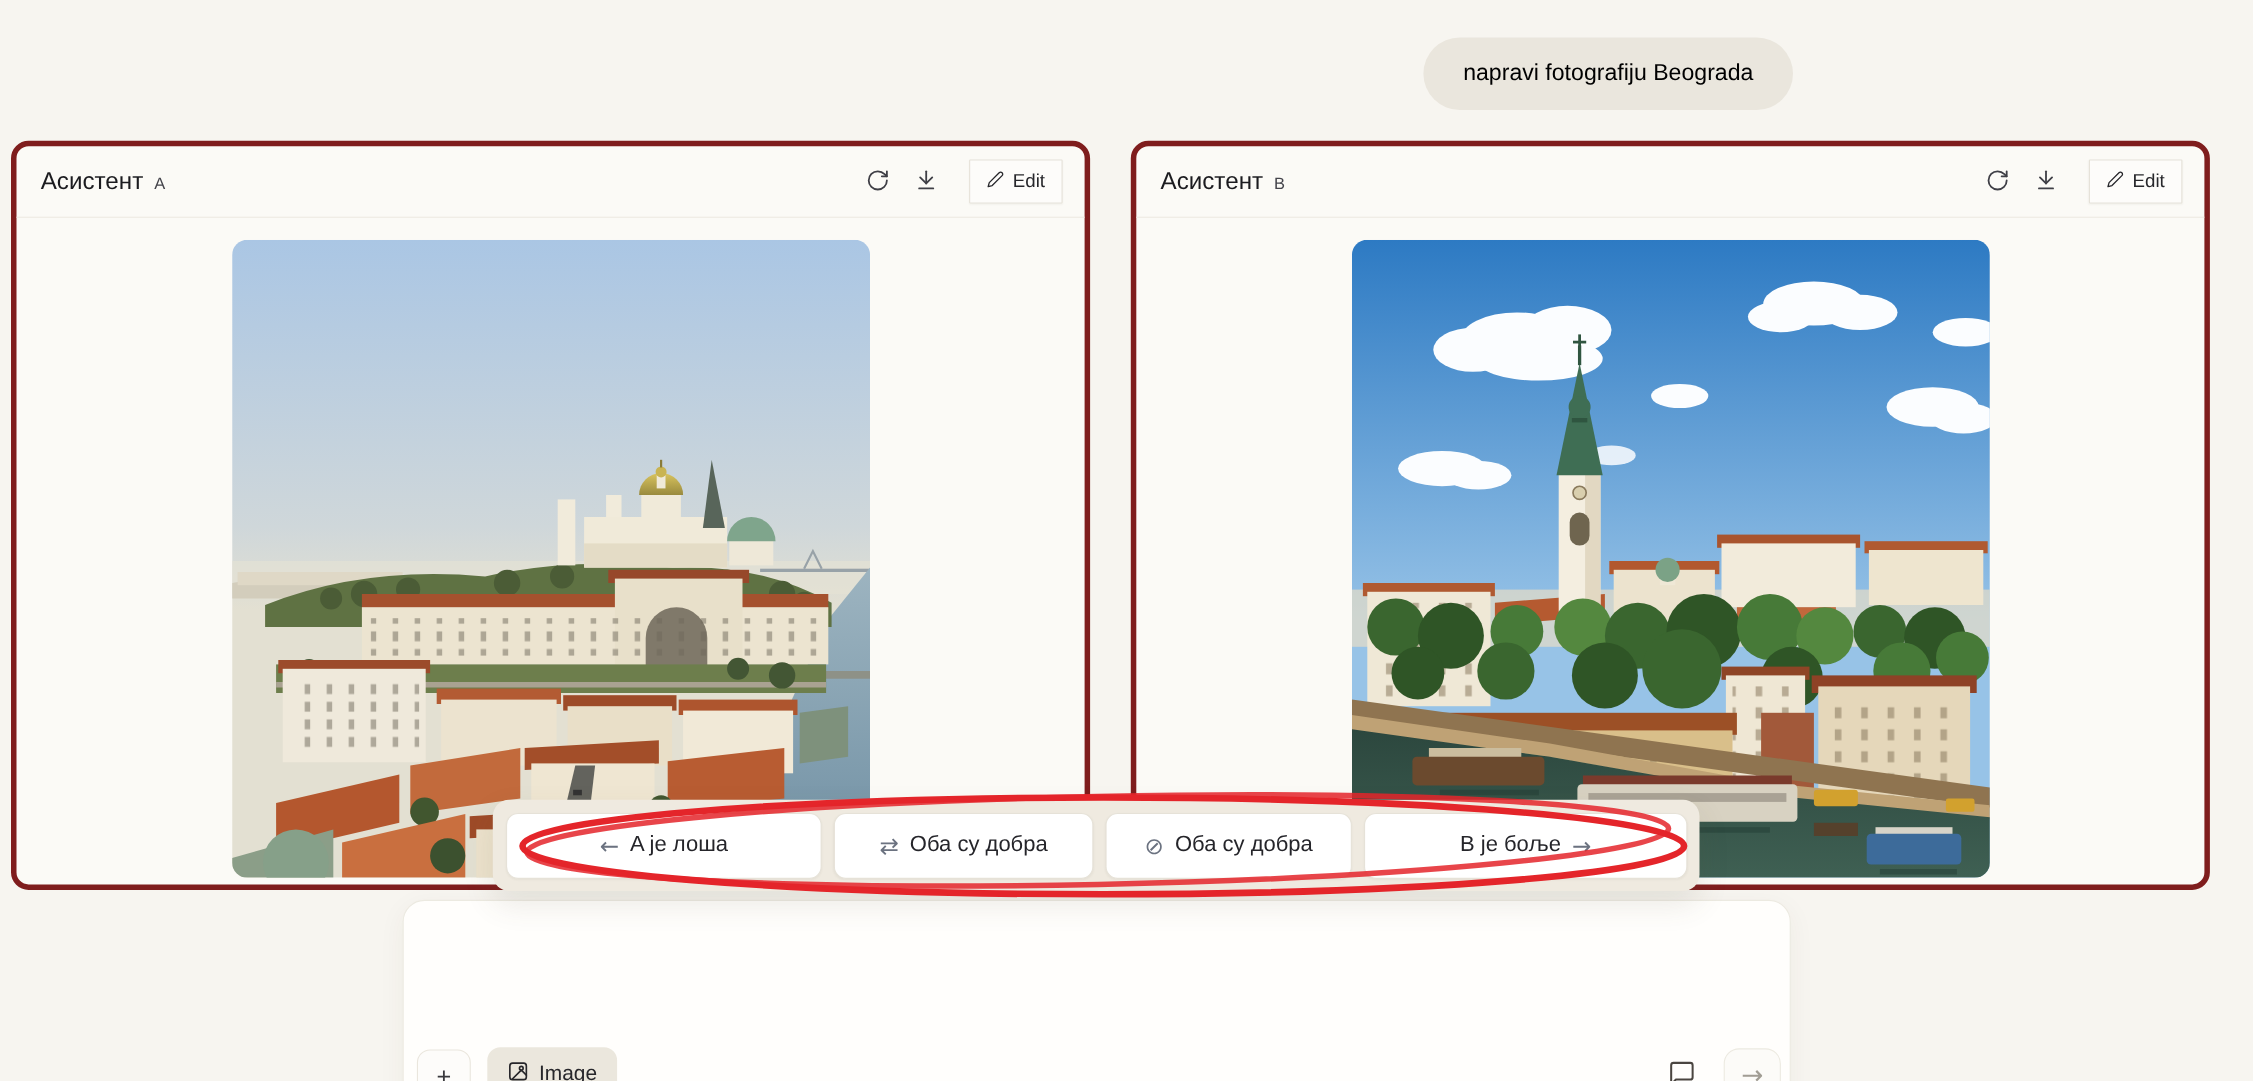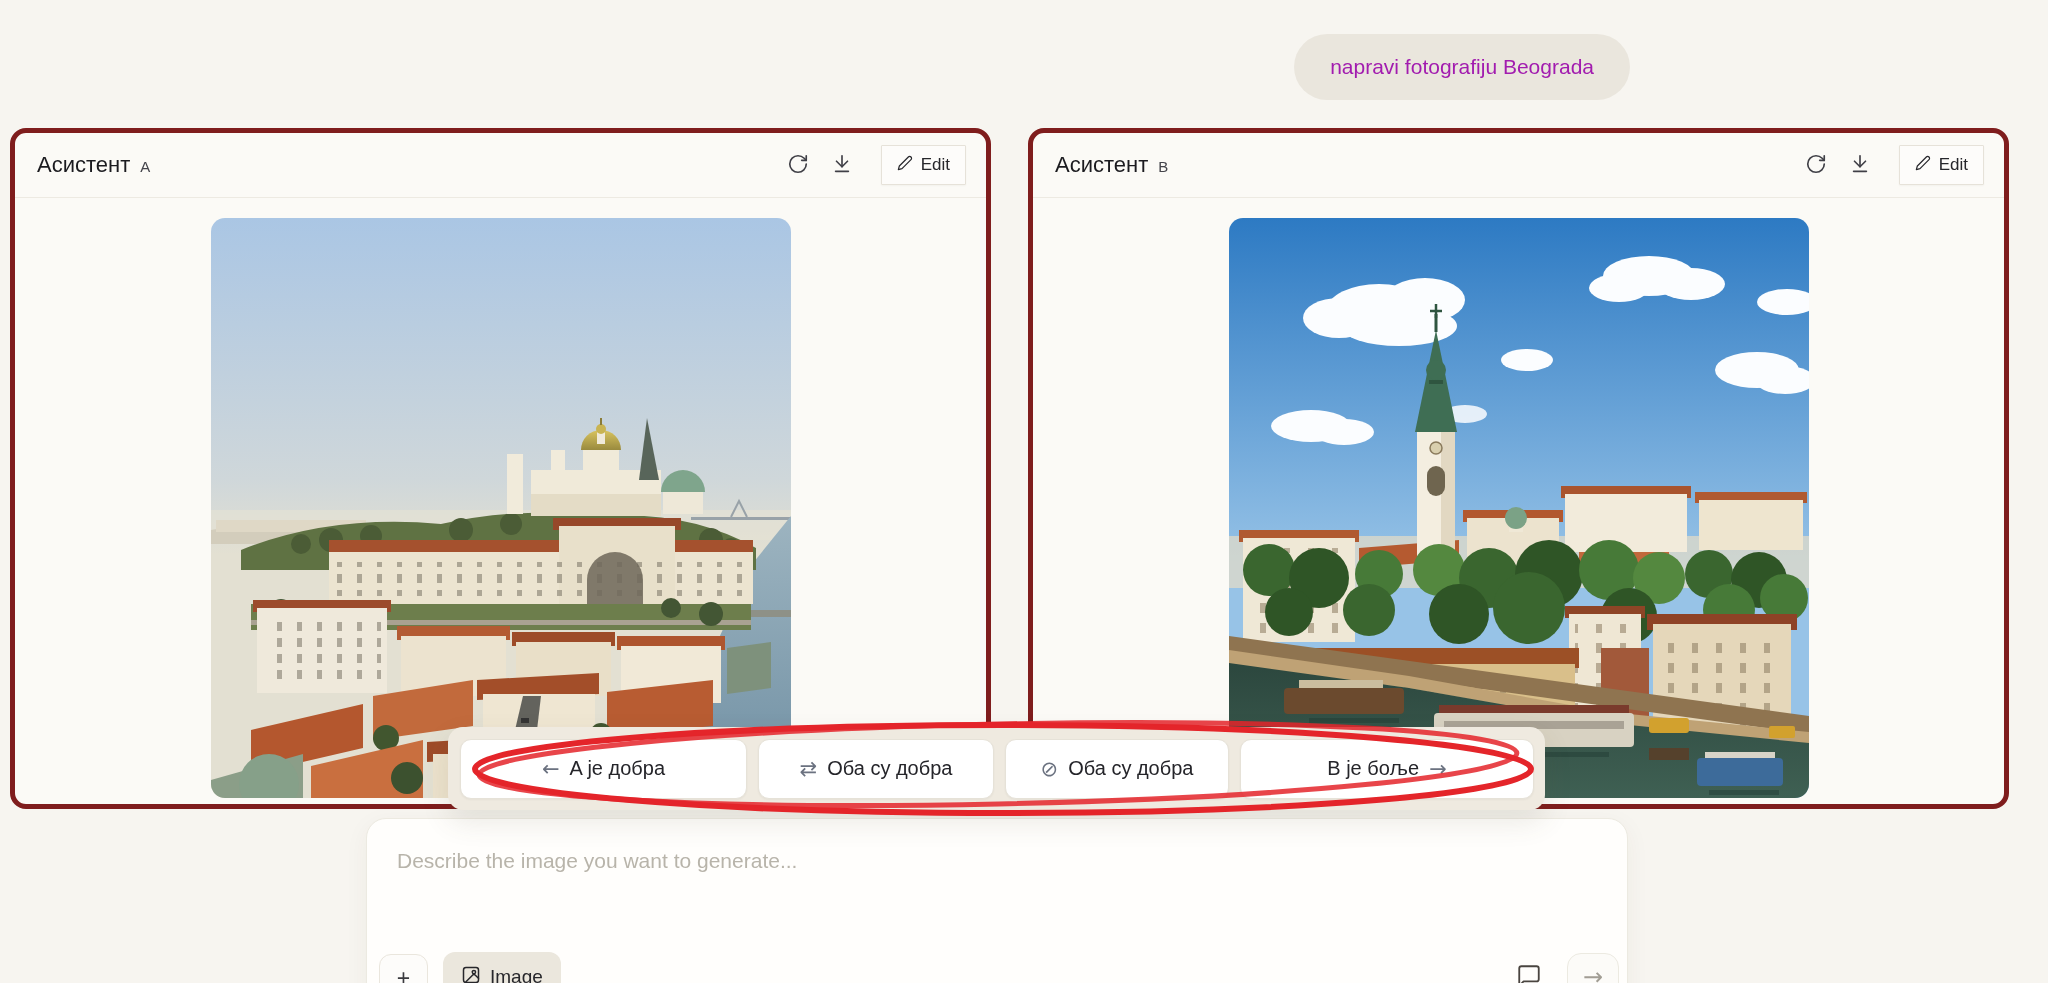--- a/index.html
+++ b/index.html
@@ -9,21 +9,21 @@
     font-family:"Liberation Sans","DejaVu Sans",sans-serif;
     -webkit-font-smoothing:antialiased;
   }
   .page{position:relative;width:2048px;height:983px;}
 
   
   .bubble{
     position:absolute;top:34px;right:418px;height:66px;
     background:#eae6dd;border-radius:33px;
     display:inline-flex;align-items:center;padding:0 36px;
-    font-size:21px;color:#a21caf;
+    font-size:21px;color:#000000;
   }
 
   
   .panel{
     position:absolute;top:128px;width:981px;height:681px;
     background:#fbfaf6;border:5px solid #7f1d1d;border-radius:16px;
     box-sizing:border-box;
   }
   .panel.a{left:10px;}
   .panel.b{left:1028px;}
@@ -393,21 +393,21 @@
           <rect x="230" y="534" width="150" height="5" fill="#223c34" opacity=".5"></rect>
           <rect x="480" y="572" width="70" height="5" fill="#223c34" opacity=".5"></rect>
         </svg>
       </div>
     </div>
   </section>
 
   <div class="votebar">
     <button class="votebtn vb1">
       <span class="vicon">←</span>
-      <span>A je добра</span>
+      <span>A je лоша</span>
     </button>
     <button class="votebtn vb2">
       <span class="vicon">⇄</span>
       <span>Оба су добра</span>
     </button>
     <button class="votebtn vb3">
       <span class="vicon">⊘</span>
       <span>Оба су добра</span>
     </button>
     <button class="votebtn vb4">
@@ -415,21 +415,20 @@
       <span class="vicon">→</span>
     </button>
   </div>
 
   <svg class="annotation" width="1160" height="160" viewBox="0 0 1160 160">
     <ellipse cx="573" cy="79" rx="528" ry="44" fill="none" stroke="#e4252a" stroke-width="6"></ellipse>
     <ellipse cx="568" cy="74" rx="519" ry="40" fill="none" stroke="#e4252a" stroke-width="5" opacity=".85" transform="rotate(-1.2 568 74)"></ellipse>
   </svg>
 
   <div class="composer">
-    <textarea placeholder="Describe the image you want to generate..." style=""></textarea>
     <button class="plusbtn">
       <span>+</span>
     </button>
     <button class="imagepill">
       <span>
         <svg width="20" height="20" viewBox="0 0 24 24" fill="none" stroke="#27272b" stroke-width="1.8" stroke-linecap="round" stroke-linejoin="round">
             <rect x="3" y="3" width="18" height="18" rx="3"></rect>
             <circle cx="15.5" cy="8.5" r="2"></circle>
             <path d="m21 16-4.1-4.1a2 2 0 0 0-2.8 0L6 20"></path>
           </svg>

